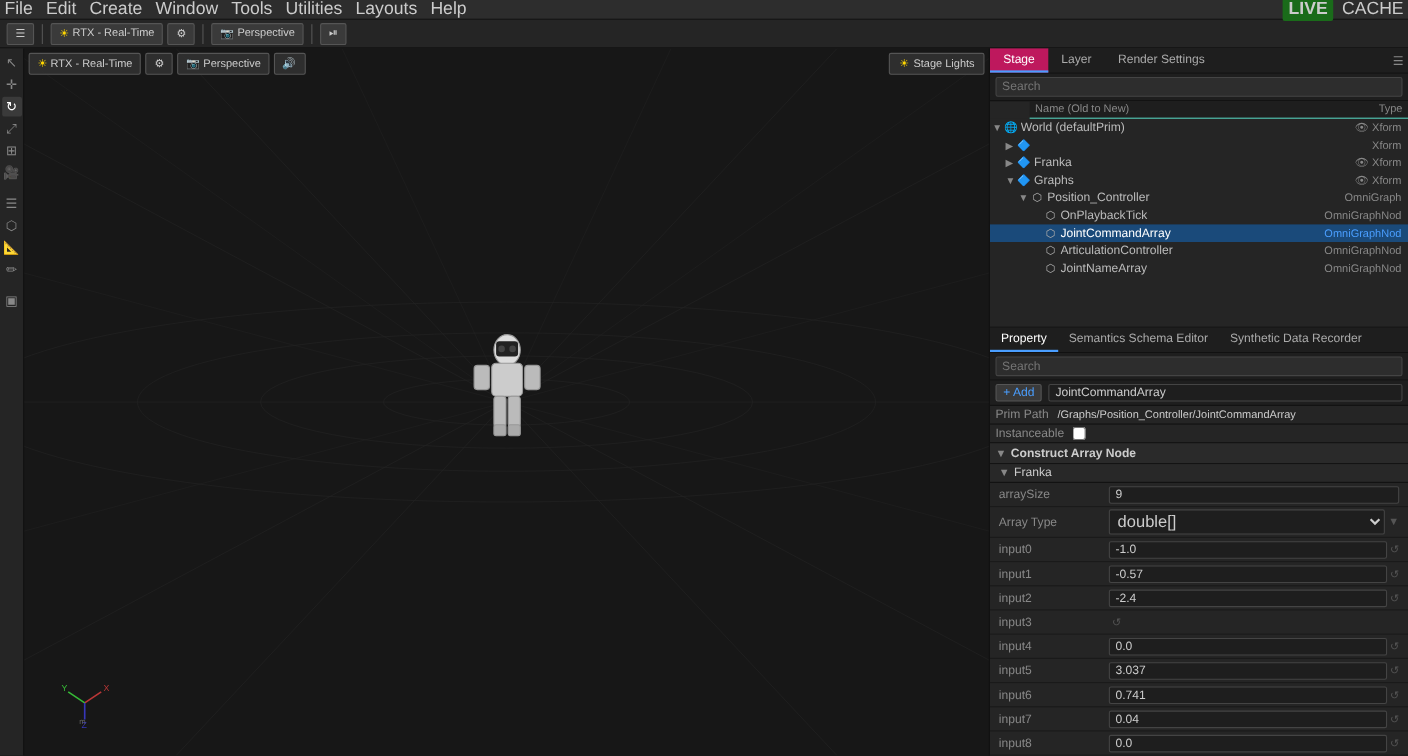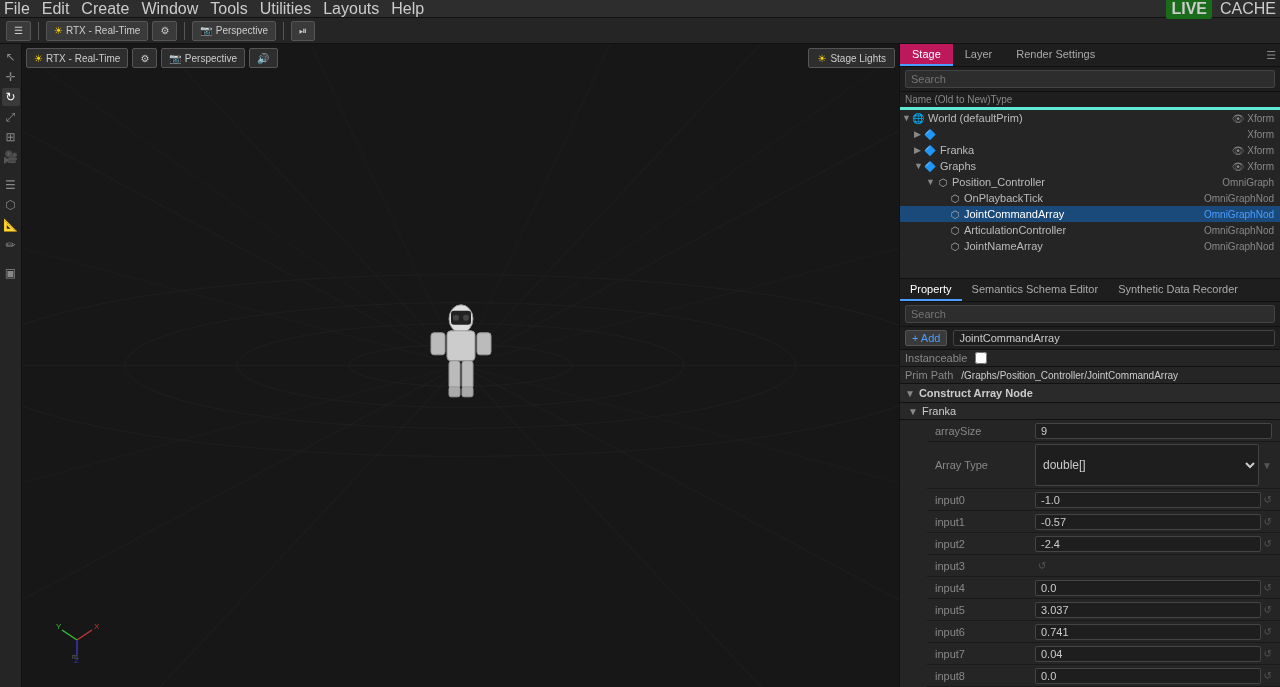--- a/index.html
+++ b/index.html
@@ -45,21 +45,21 @@
     .stage-tab { padding: 4px 12px; font-size: 11px; color: #aaa; cursor: pointer; border-bottom: 2px solid transparent; }
     .stage-tab.active { color: #fff; border-bottom: 2px solid #4a9eff; background: #be185d; }
     #stage-filter-btn { margin-left: auto; margin-right: 4px; color: #888; cursor: pointer; }
 
     
     #stage-search { padding: 3px 5px; background: #1e1e1e; border-bottom: 1px solid #111; }
     #stage-search input { width: 100%; background: #2d2d2d; border: 1px solid #444; color: #ccc; font-size: 11px; padding: 2px 5px; border-radius: 2px; outline: none; }
 
     
     #stage-tree { flex: 1; overflow-y: auto; overflow-x: hidden; background: #252525; max-height: 200px; }
-    .tree-header-row { display: flex; justify-content: flex-start; padding: 2px 5px; background: #1e1e1e; color: #888; font-size: 10px; border-bottom: 3px solid #5eead4; }
+    .tree-header-row { display: flex; justify-content: space-between; padding: 2px 5px; background: #1e1e1e; color: #888; font-size: 10px; border-bottom: 1px solid #5eead4; margin-left: 36px; }
     .tree-item { display: flex; align-items: center; padding: 1px 2px; cursor: pointer; font-size: 11px; color: #bbb; }
     .tree-item.selected { background: #1a4a7a; color: #fff; }
     .tree-indent { display: inline-block; }
     .tree-arrow { display: inline-block; width: 10px; color: #888; font-size: 9px; }
     .tree-icon { width: 14px; height: 14px; display: inline-flex; align-items: center; justify-content: center; margin-right: 2px; font-size: 10px; }
     .tree-label { flex: 1; overflow: hidden; text-overflow: ellipsis; white-space: nowrap; }
     .tree-type { color: #888; font-size: 10px; margin-left: auto; padding-right: 4px; }
     .eye-icon { color: #888; font-size: 10px; margin-right: 3px; }
 
     
@@ -83,25 +83,25 @@
 
     #property-content { overflow-y: auto; flex: 1; }
     .prop-section-header { display: flex; align-items: center; padding: 3px 5px; background: #2a2a2a; cursor: pointer; border-bottom: 1px solid #111; }
     .prop-section-arrow { color: #888; margin-right: 4px; font-size: 10px; }
     .prop-section-label { color: #ccc; font-size: 11px; font-weight: 600; }
 
     .prop-group-header { display: flex; align-items: center; padding: 2px 8px; background: #282828; border-bottom: 1px solid #111; }
     .prop-group-arrow { color: #888; margin-right: 4px; font-size: 10px; }
     .prop-group-label { color: #ccc; font-size: 11px; font-weight: 500; }
 
-    .prop-row { display: flex; align-items: center; padding: 2px 8px; border-bottom: 1px solid #1a1a1a; min-height: 22px; margin-left: 27px; }
+    .prop-row { display: flex; align-items: center; padding: 2px 8px; border-bottom: 1px solid #1a1a1a; min-height: 22px; }
     .prop-name { color: #888; font-size: 11px; width: 100px; flex-shrink: 0; }
     .prop-value-area { flex: 1; display: flex; align-items: center; }
     .prop-value { background: #1e1e1e; border: 1px solid #444; color: #ccc; font-size: 11px; padding: 1px 5px; border-radius: 2px; width: 100%; }
-    .prop-value-select { background: #1e1e1e; border: 1px solid #444; color: #ccc; font-size: 12px; padding: 12px 3px; border-radius: 2px; flex: 1; }
+    .prop-value-select { background: #1e1e1e; border: 1px solid #444; color: #ccc; font-size: 15px; padding: 1px 3px; border-radius: 2px; flex: 1; }
     .prop-reset-btn { background: none; border: none; color: #555; font-size: 10px; cursor: pointer; margin-left: 3px; }
 
     
     ::-webkit-scrollbar { width: 6px; height: 6px; }
     ::-webkit-scrollbar-track { background: #1a1a1a; }
     ::-webkit-scrollbar-thumb { background: #444; border-radius: 3px; }
 
     .prop-inline-row { display: flex; align-items: center; padding: 2px 5px; gap: 8px; border-bottom: 1px solid #111; }
   </style>
 </head>
@@ -343,27 +343,27 @@
       <div id="property-search">
         <input type="text" placeholder="Search" style="">
       </div>
 
       <div id="property-add">
         <button class="add-btn">+ Add</button>
         <input type="text" style="background: rgb(30, 30, 30); border: 1px solid rgb(68, 68, 68); color: rgb(204, 204, 204); font-size: 11px; padding: 1px 5px; border-radius: 2px; flex: 1 1 0%;" value="JointCommandArray">
       </div>
 
       <div class="prop-inline-row">
+        <span class="prim-path-label">Prim Path</span>
+        <span class="prim-path-value">/Graphs/Position_Controller/JointCommandArray</span>
+      </div>
+
+      <div class="prop-inline-row">
         <span class="instanceable-label">Instanceable</span>
         <input type="checkbox" class="instanceable-checkbox" style="">
-      </div>
-
-      <div class="prop-inline-row">
-        <span class="prim-path-label">Prim Path</span>
-        <span class="prim-path-value">/Graphs/Position_Controller/JointCommandArray</span>
       </div>
 
       <div id="property-content">
 
         <div class="prop-section-header">
           <span class="prop-section-arrow">▼</span>
           <span class="prop-section-label">Construct Array Node</span>
         </div>
 
         <div class="prop-group-header">

